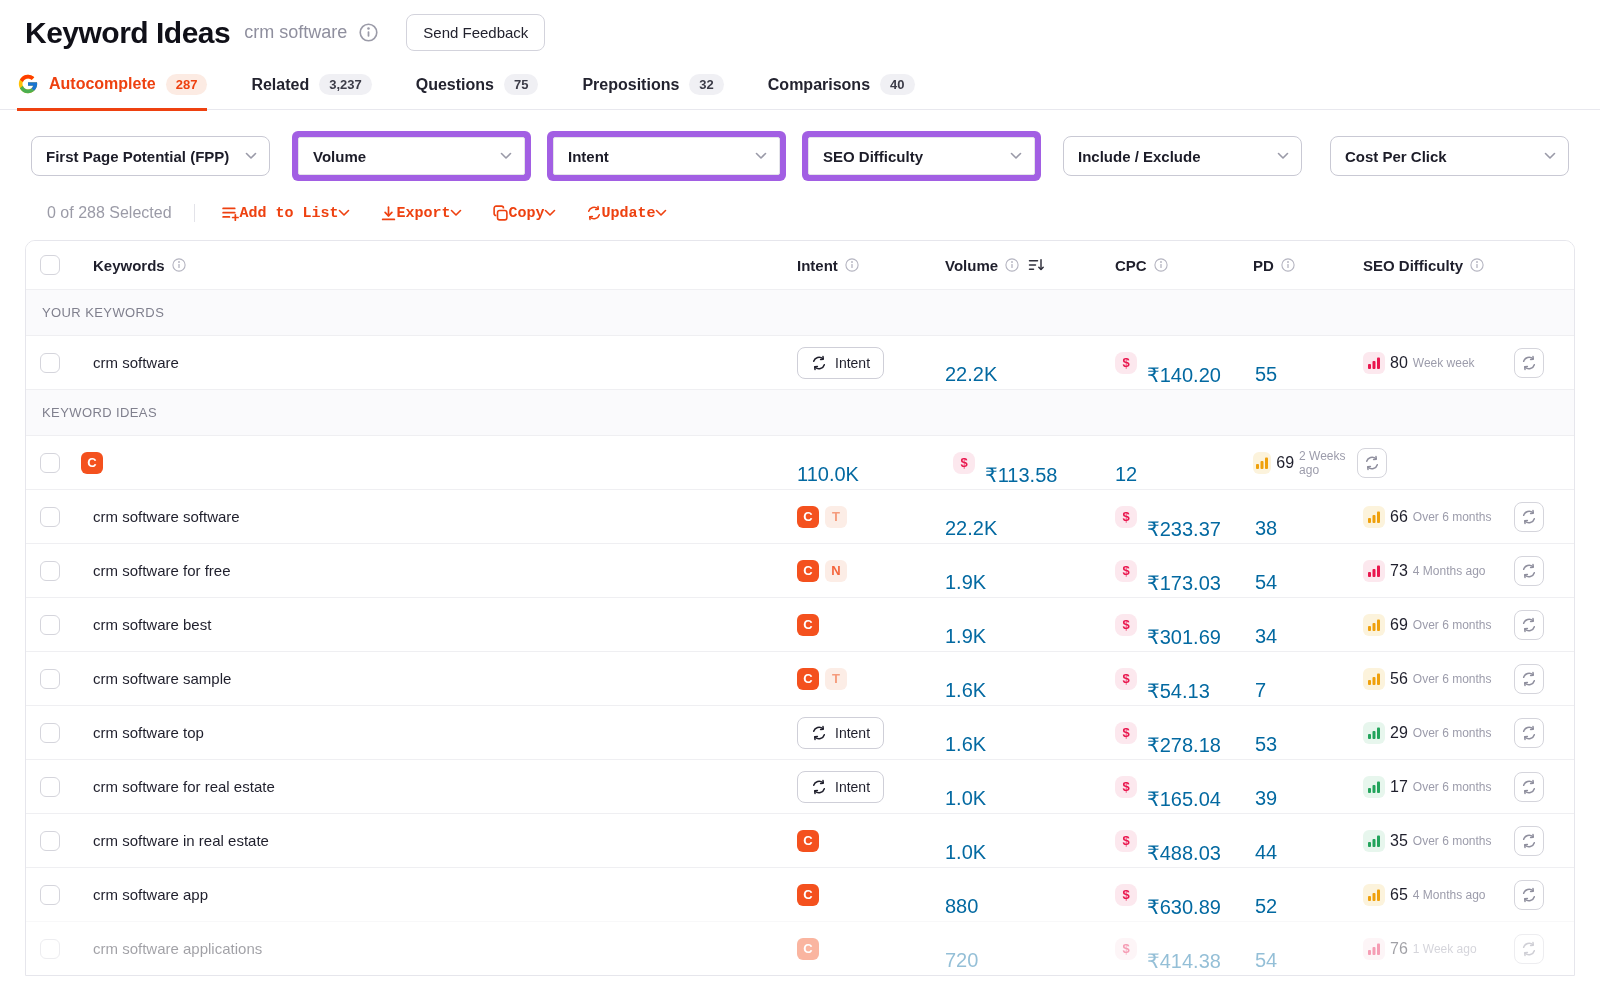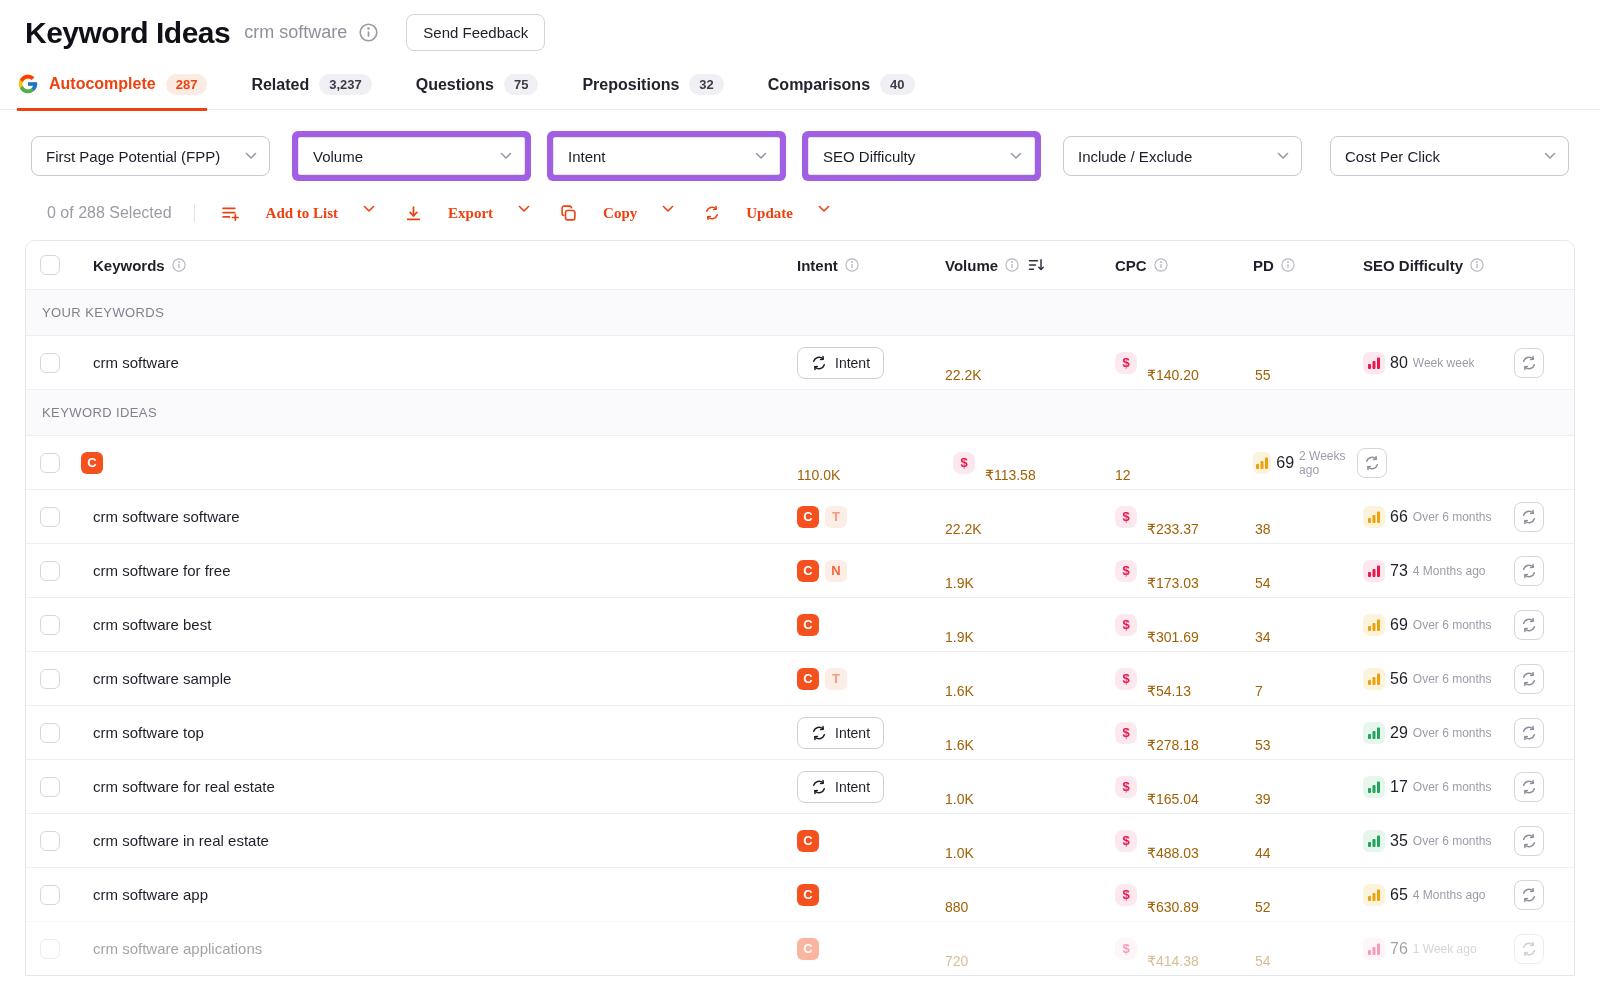--- a/index.html
+++ b/index.html
@@ -24,47 +24,47 @@
   .tab .cnt { font-size:13px; font-weight:700; background:#f0f0f4; color:#3c3c48;
     border-radius:12px; padding:3px 10px; }
   .tab.active .cnt { background:#fcebe3; color:var(--accent); }
 
   
   .filters { display:flex; align-items:center; gap:16px; padding:0 25px; margin-top:20px; }
   .fwrap { border-radius:6px; padding:6px; background:transparent; }
   .fwrap.hl { background:var(--purple); }
   .fbtn { display:flex; align-items:center; justify-content:space-between; width:239px; height:40px;
     background:#fff; border:1px solid #c9c9d4; border-radius:8px; padding:0 12px 0 14px;
-    font-size:15px; font-weight:400; color:#1c1c28; cursor:pointer; font-family:inherit; }
+    font-size:15px; font-weight:700; color:#1c1c28; cursor:pointer; font-family:inherit; }
   .fwrap.hl .fbtn { width:227px; height:38px; border:1px solid #e4e4ea; border-radius:2px; }
   .fbtn .chev { color:#9a9aa8; }
 
   
   .toolbar { display:flex; align-items:center; padding:0 25px; margin-top:22px; gap:26px;margin-left:22px; }
   .sel-count { font-size:16px; color:#9b9ba7; padding-right:22px; border-right:1px solid #e3e3e9; }
-  .tbtn { display:flex; align-items:flex-start; gap:26px; background:none; border:none; cursor:pointer;
-    font-size:15px; font-weight:600; color:var(--accent); font-family:Liberation Serif, serif; }
+  .tbtn { display:flex; align-items:center; gap:0; background:none; border:none; cursor:pointer;
+    font-size:15px; font-weight:600; color:var(--accent); font-family:Liberation Mono, monospace; }
   .tbtn .chev { color:var(--accent); margin-left:-1px; }
 
   
   .tbl { margin:18px 25px 0 25px; border:1px solid #e6e6ec; border-radius:10px 10px 0 0;
     overflow:hidden; background:#fff; }
   .trow { display:grid; grid-template-columns:55px minmax(0,1fr) 148px 162px 140px 110px 157px 60px;
     align-items:center; min-height:54px; border-top:1px solid #efeff2; background:#fff; }
   .trow.head { min-height:48px; border-top:none; }
   .trow.faded { opacity:.42; }
   .th { display:flex; align-items:center; gap:7px; font-size:15px; font-weight:700; color:#1f1f2c; }
   .info { color:#b4b4c0; }
   .sort { color:#32323e; margin-left:2px; }
   .cb { width:20px; height:20px; border:1px solid #d5d5dc; border-radius:6px; background:#fff;
     margin-left:14px; cursor:pointer; }
   .section-row { display:flex; align-items:center; min-height:46px; background:#fafafc;
     border-top:1px solid #efeff2; font-size:13px; letter-spacing:.4px; color:#80808e; padding-left:16px; }
   .kw { font-size:15px; color:#1f1f2c; padding-left:12px; }
-  .num { font-size:14px; color:#a16207;margin-top:24px; }
+  .num { font-size:20px; color:#0369a1;margin-top:24px; }
   .cell-pad { padding-left:8px; }
 
   .intent-btn { display:inline-flex; align-items:center; gap:8px; height:32px; padding:0 13px;
     border:1px solid #cfcfd8; border-radius:8px; background:#fff; font-size:14px; color:#1f1f2c;
     cursor:pointer; font-family:inherit; }
   .badges { display:flex; gap:6px; }
   .badge { width:22px; height:22px; border-radius:6px; display:flex; align-items:center;
     justify-content:center; font-size:13px; font-weight:700; }
   .badge.solid { background:var(--c-solid); color:#fff; }
   .badge.light { background:var(--badge-bg); }

